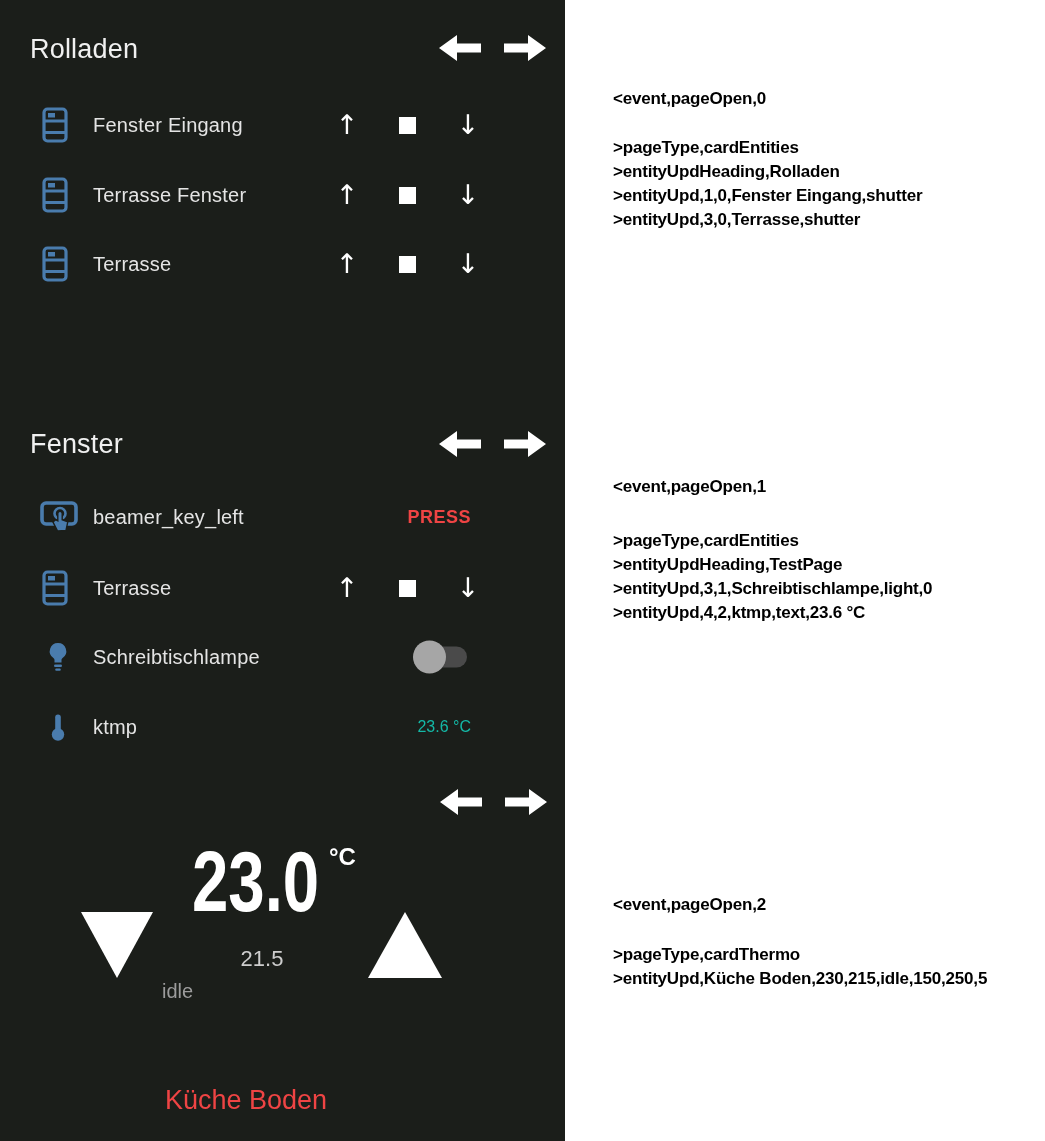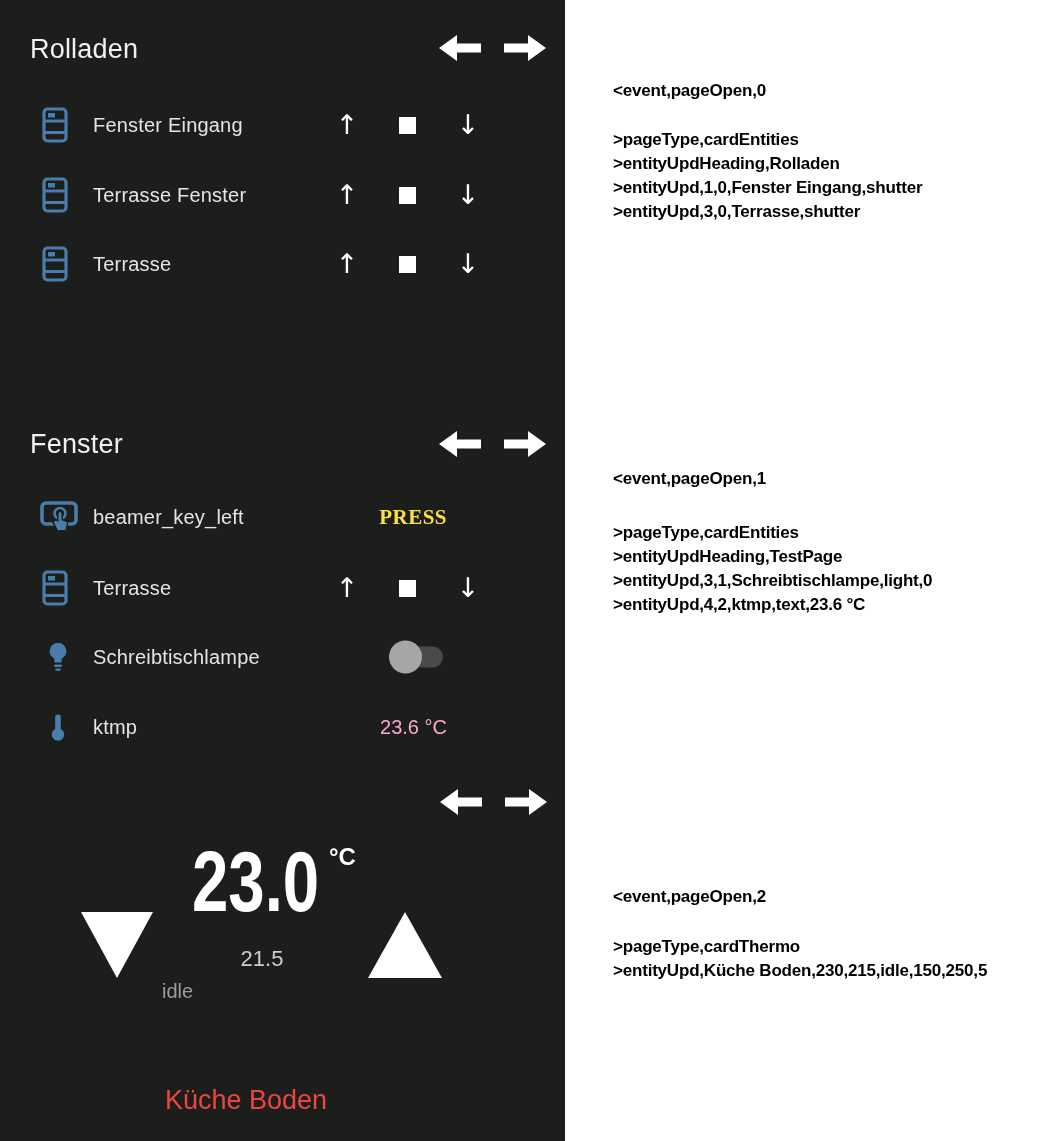--- a/index.html
+++ b/index.html
@@ -3,49 +3,49 @@
 <meta charset="utf-8">
 <style>
   html,body{margin:0;padding:0;background:#ffffff;}
   .canvas{position:relative;width:1045px;height:1141px;background:#ffffff;overflow:hidden;
           font-family:"Liberation Sans",sans-serif;}
   .screen-col{position:absolute;left:0;top:0;width:565px;height:1141px;background:#1b1e1a;}
   .heading{position:absolute;left:30px;color:#f0f0f0;font-size:27px;line-height:32px;letter-spacing:.2px;text-align:right;}
   button{background:none;border:none;padding:0;cursor:pointer;font-family:inherit;}
   .nav{position:absolute;width:42px;height:32px;}
   .nav svg{display:block;width:42px;height:32px;}
-  .row{position:absolute;left:0;width:485px;height:70px;}
+  .row{position:absolute;left:0;width:485px;height:70px;padding-left:24px;}
   .row .ent-icon{position:absolute;top:50%;transform:translateY(-50%);display:block;}
   .row .label{position:absolute;left:93px;top:50%;transform:translateY(-50%);
               color:#e4e4e4;font-size:20px;letter-spacing:.2px;white-space:nowrap;}
   .ud{position:absolute;top:50%;transform:translateY(-50%);width:36px;text-align:center;
       color:#ffffff;font-size:27px;line-height:30px;font-family:"DejaVu Sans",sans-serif;}
   .ud-up{left:329px;} .ud-down{left:450px;}
   .stop-btn{position:absolute;left:390px;top:50%;transform:translateY(-50%);width:34px;height:34px;}
   .stop-sq{display:block;width:17px;height:17px;background:#ffffff;margin:0 auto;}
   .press-btn{position:absolute;right:38px;top:50%;transform:translateY(-50%);
-             color:#fde047;font-size:21px;font-weight:700;letter-spacing:.5px;font-family:Liberation Serif, serif;}
+             color:#ef4444;font-size:18px;font-weight:700;letter-spacing:.5px;}
   .value{position:absolute;right:38px;top:50%;transform:translateY(-50%);
-         color:#f9a8d4;font-size:20px;white-space:nowrap;}
+         color:#14b8a6;font-size:16px;white-space:nowrap;}
   .toggle{position:absolute;right:42px;top:50%;transform:translateY(-50%);
           width:50px;height:21px;border-radius:11px;background:#4a4a4a;}
   .toggle .knob{position:absolute;left:-4px;top:-6px;width:33px;height:33px;border-radius:50%;background:#a6a6a6;}
   
   .cur-temp{position:absolute;left:192px;top:838px;color:#ffffff;font-size:86px;font-weight:700;
             line-height:1;transform:scaleX(.76);transform-origin:0 0;white-space:nowrap;}
   .cur-unit{position:absolute;left:329px;top:843px;color:#ffffff;font-size:24px;font-weight:700;}
   .tri{position:absolute;width:0;height:0;border-style:solid;}
   .tri-down{left:81px;top:912px;border-width:66px 36px 0 36px;border-color:#ffffff transparent transparent transparent;}
   .tri-up{left:368px;top:912px;border-width:0 37px 66px 37px;border-color:transparent transparent #ffffff transparent;}
   .target-temp{position:absolute;left:162px;top:946px;width:200px;text-align:center;color:#cdcdcd;font-size:22px;}
   .thermo-state{position:absolute;left:162px;top:980px;width:200px;text-align:left;color:#9c9c9c;font-size:20px;}
   .thermo-name{position:absolute;left:46px;top:1085px;width:400px;text-align:center;color:#ef4444;font-size:27px;}
   
   .log{position:absolute;left:613px;color:#000000;font-size:17px;font-weight:700;
-       line-height:24px;letter-spacing:-0.2px;white-space:nowrap;}
+       line-height:24px;letter-spacing:-0.2px;white-space:nowrap;margin-top:8px;}
   .log-line{height:24px;}
 </style>
 </head>
 <body>
 
 <svg width="0" height="0" style="position:absolute">
   <defs>
     <g id="arr-right">
         <polygon fill="#ffffff" points="0,11.5 24,11.5 24,3 42,16 24,29 24,20.5 0,20.5"></polygon>
       </g>

